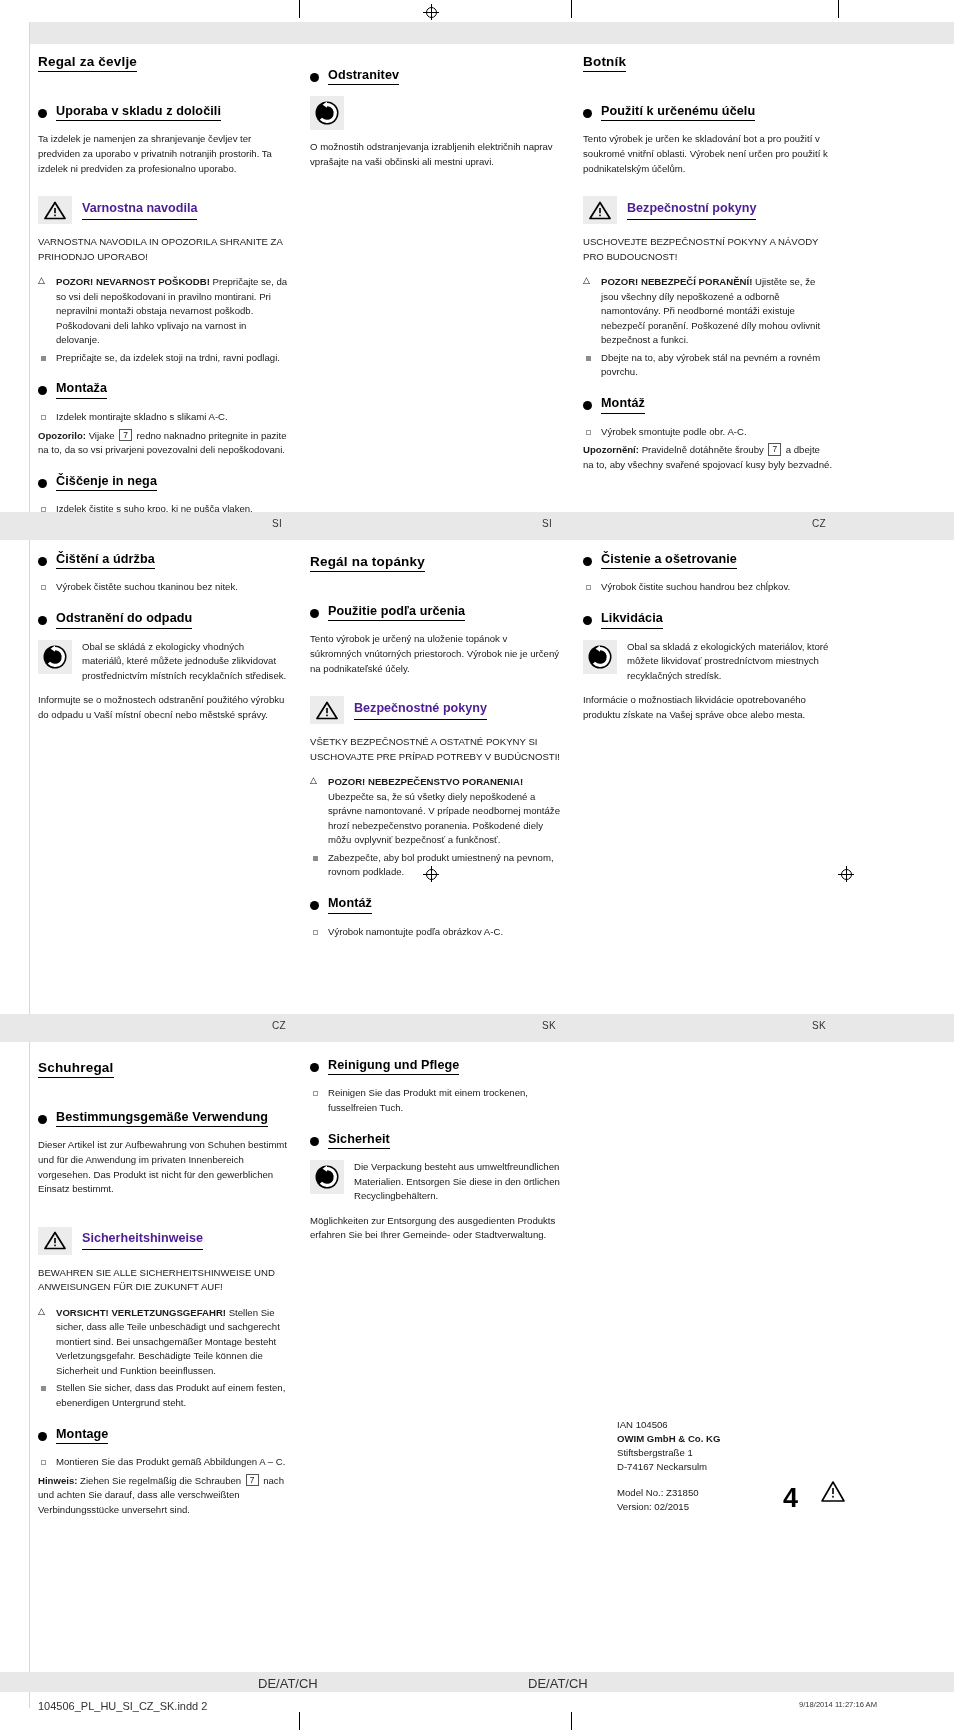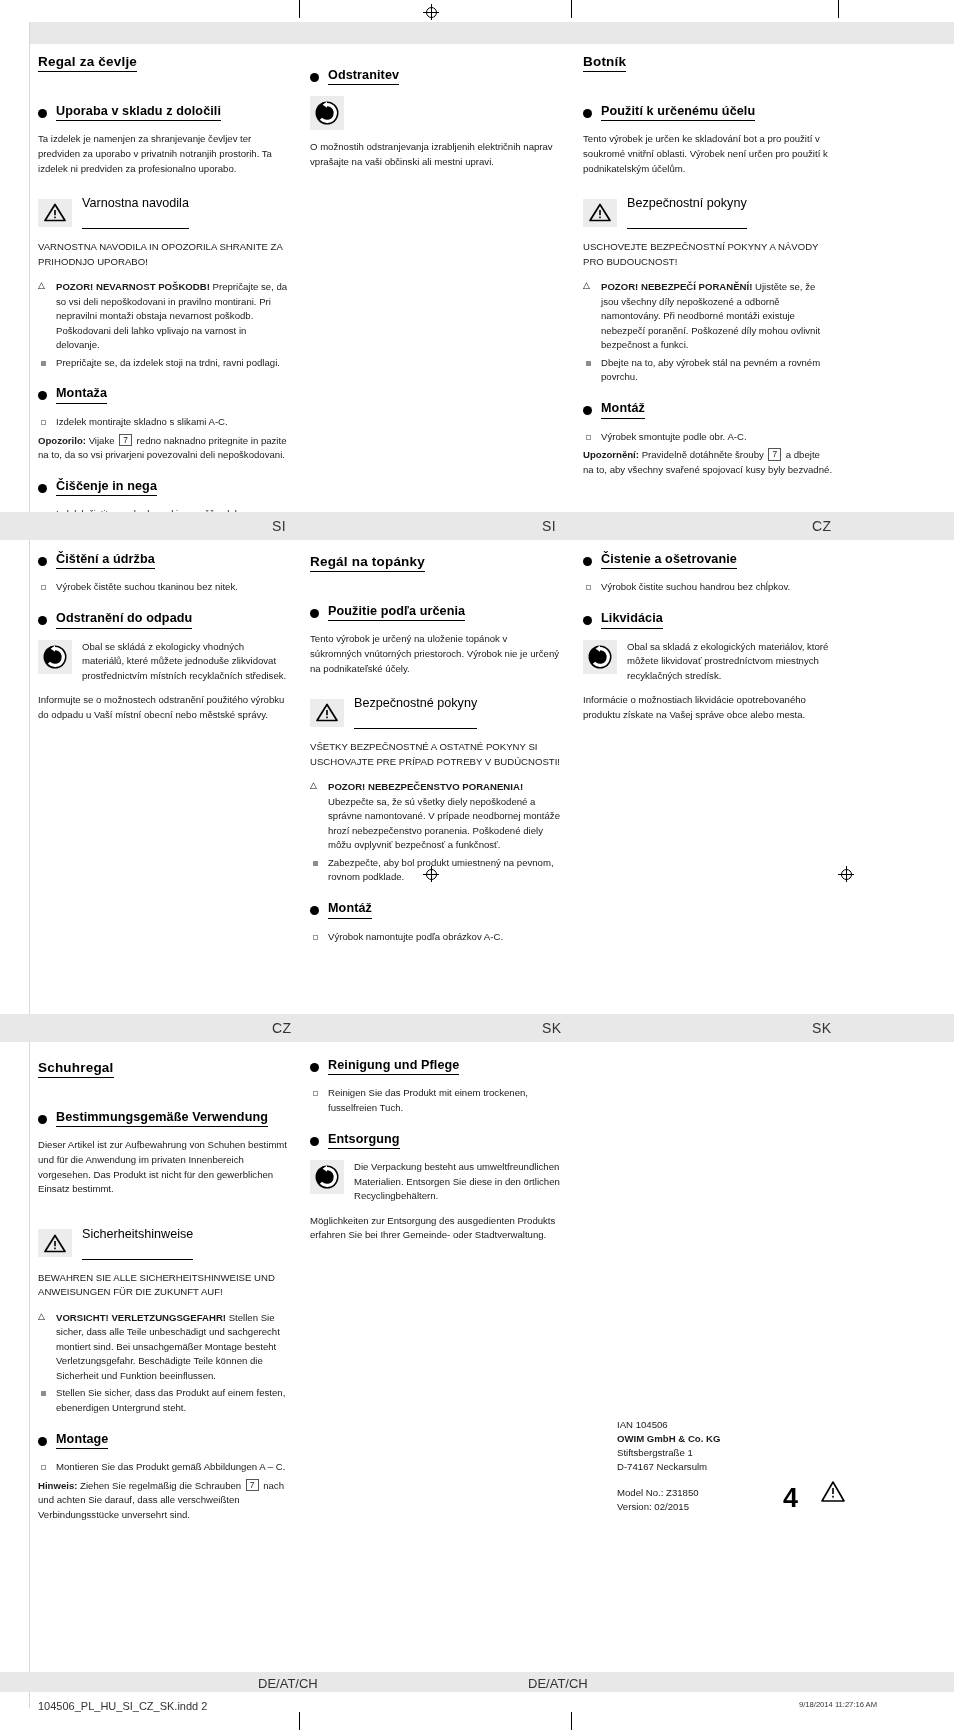--- a/index.html
+++ b/index.html
@@ -30,21 +30,21 @@
   
   .band { position:absolute; left:0; width:954px; }
   .band-inner { position:relative; width:954px; height:100%; }
 
   .grayband {
     position:absolute; left:0; width:954px; height:28px;
     background:#e8e8e8;
   }
   .grayband .lang {
     position:absolute; top:6px;
-    font-size:14px; color:#333; letter-spacing:.3px;
+    font-size:10px; color:#333; letter-spacing:.3px;
   }
 
   .topbar {
     position:absolute; left:0; top:22px; width:954px; height:22px;
     background:#e8e8e8;
   }
 
   
   .col { position:absolute; width:250px; }
   .col.c1 { left:38px; }
@@ -72,22 +72,22 @@
   }
   .h2-warn {
     display:flex; align-items:center; gap:10px;
     margin-top: 20px; margin-bottom: 11px;
   }
   .warnbox {
     width:34px; height:28px; background:#ececec;
     display:flex; align-items:center; justify-content:center; flex:0 0 auto;
   }
   .h2-warn .h2txt {
-    font-size: 12.6px; font-weight:normal; color:#000000;
-    border-bottom: 1.5px solid #000; padding-bottom:18px;
+    font-size: 12.6px; font-weight:bold; color:#4c1d95;
+    border-bottom: 1.5px solid #000; padding-bottom:4px;
   }
   p.body {
     font-size: 9.6px; line-height: 1.52; margin: 0 0 9px 0;
     color:#1a1a1a; text-align:left;
   }
   p.caps {
     font-size: 9.6px; line-height: 1.5; margin: 0 0 11px 0;
     color:#1a1a1a;
   }
   ul.list { list-style:none; margin:0 0 4px 0; padding:0; }
@@ -477,21 +477,21 @@
       </div>
       <ul class="list">
         <li>
           <span class="bullet-hollow"></span>
           <span>Reinigen Sie das Produkt mit einem trockenen, fusselfreien Tuch.</span>
         </li>
       </ul>
 
       <div class="h2">
         <span class="dot"></span>
-        <span class="h2txt">Entsorgung</span>
+        <span class="h2txt">Sicherheit</span>
       </div>
       <div class="recycle-row">
         <span class="recycle-box">
           <svg width="26" height="26" viewBox="0 0 26 26">
               <circle cx="13" cy="13" r="11.5" fill="#000"></circle>
               <path d="M13 4.6a8.4 8.4 0 1 1 -6.1 14.2" fill="none" stroke="#fff" stroke-width="3.1" stroke-linecap="butt"></path>
               <polygon points="13,1.6 13,7.8 8.6,4.7" fill="#fff"></polygon>
             </svg>
         </span>
         <p>Die Verpackung besteht aus umweltfreundlichen Materialien. Entsorgen Sie diese in den örtlichen Recyclingbehältern.</p>

